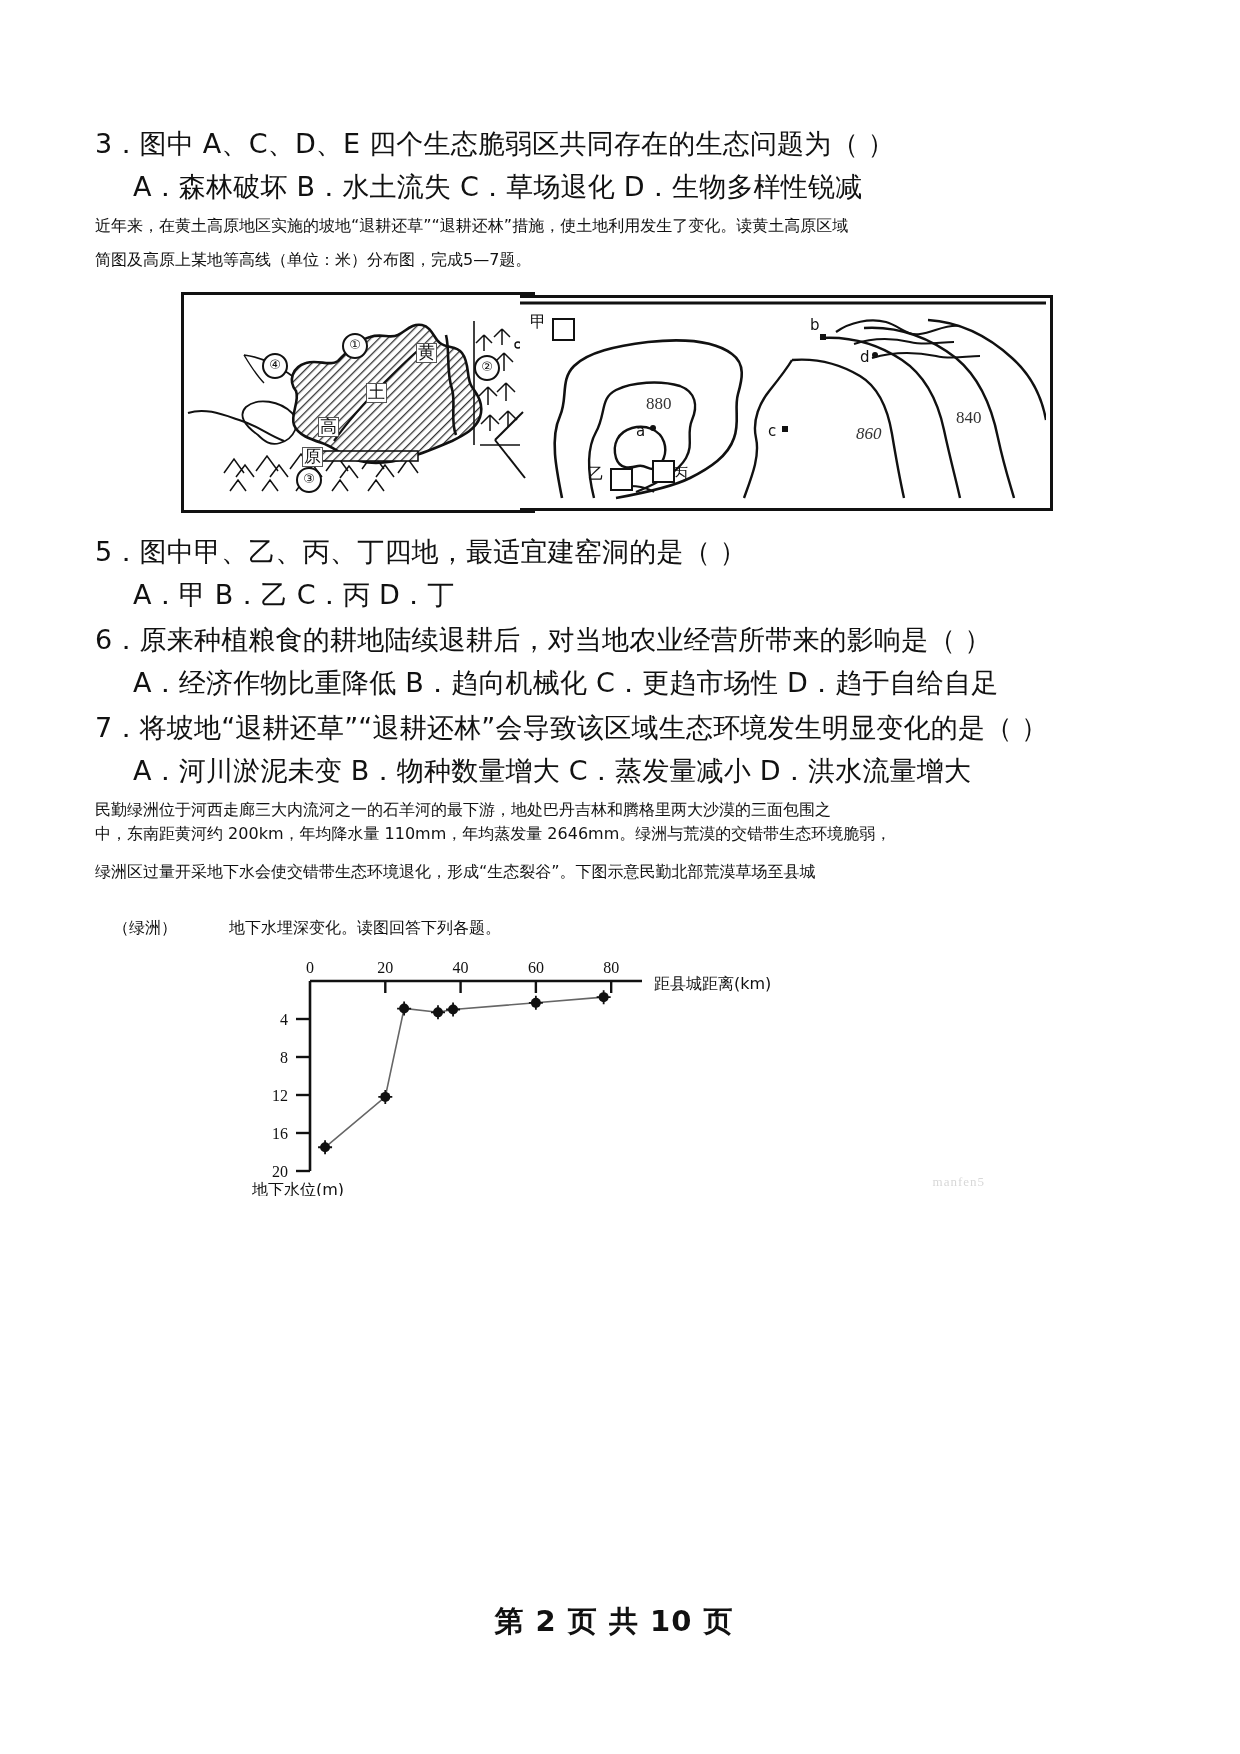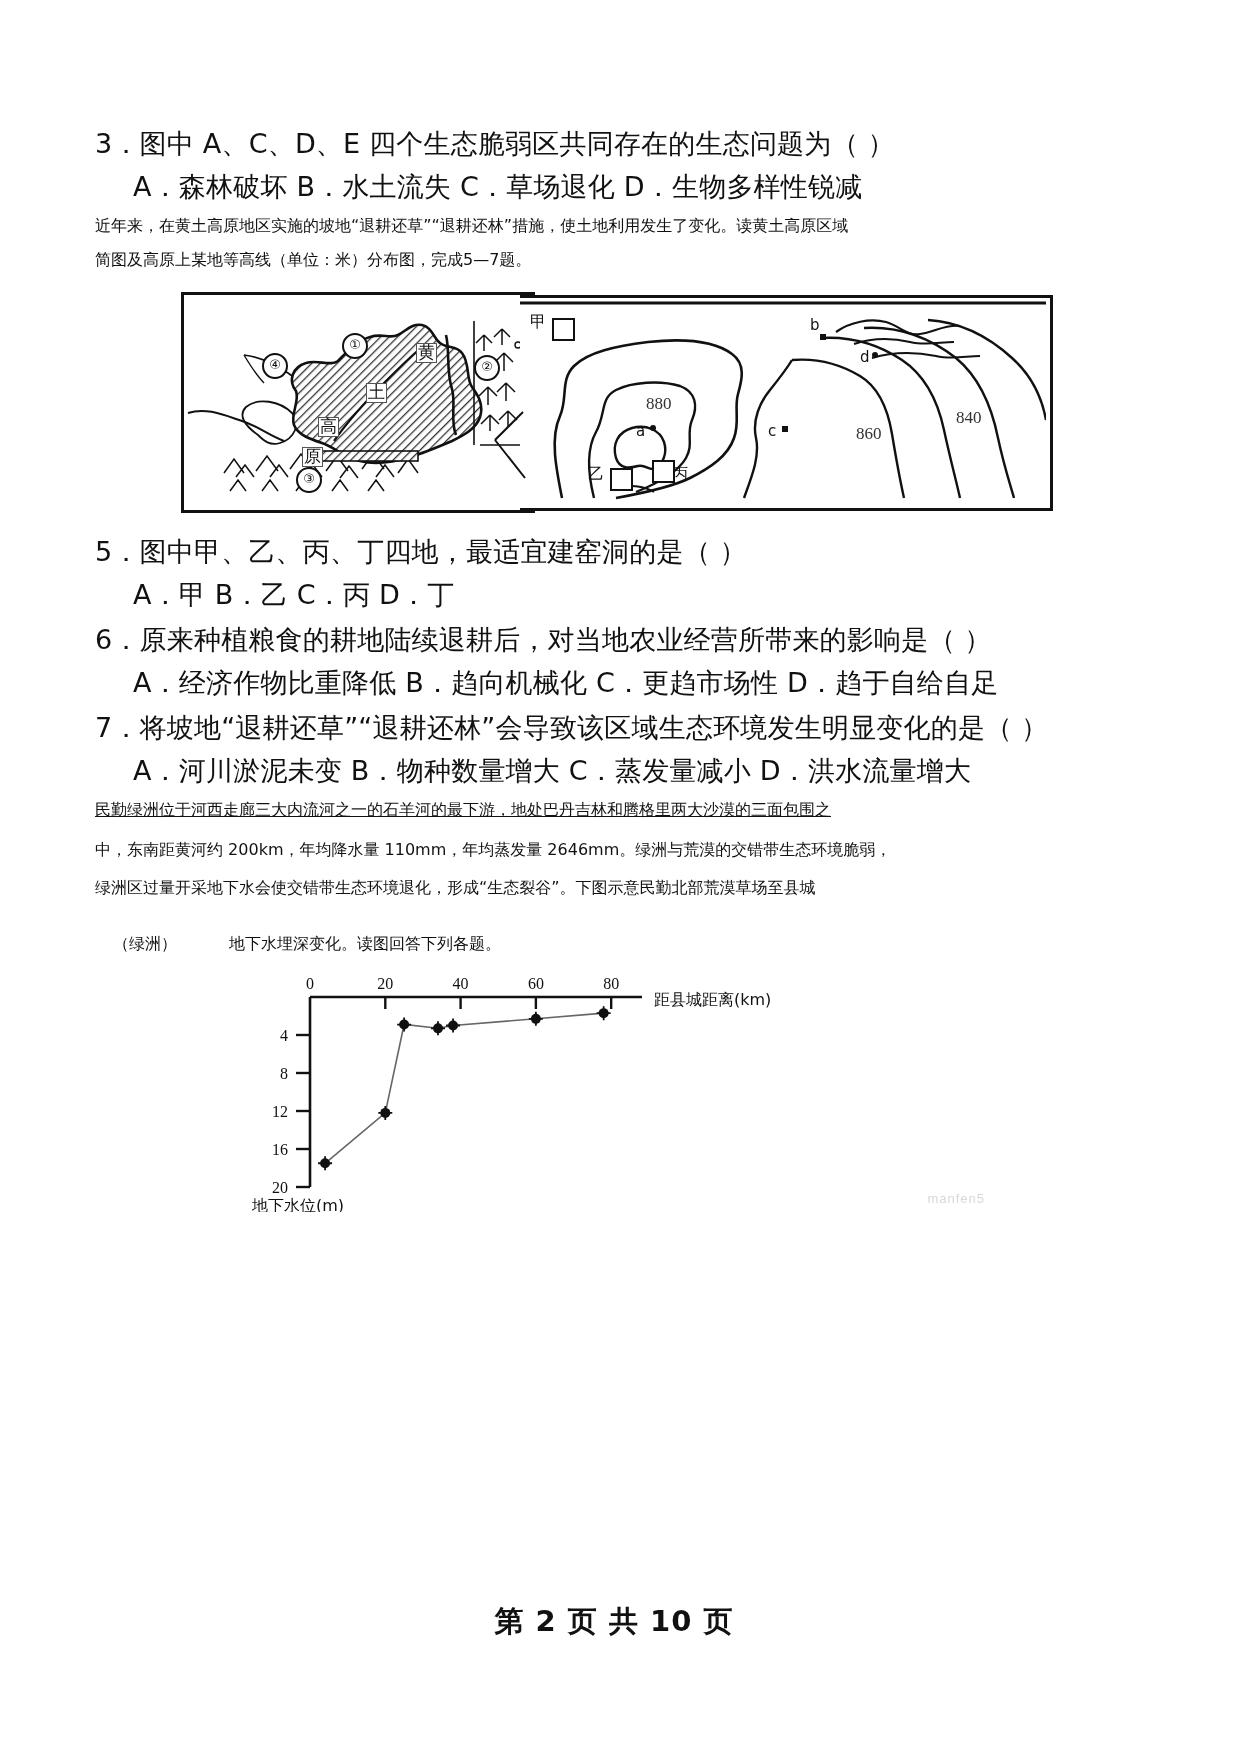--- a/index.html
+++ b/index.html
@@ -111,21 +111,21 @@
   
   .chart-wrap{
     position:relative;
     margin:10px 0 0 0;
     height:260px;
   }
   .watermark{
     position:absolute;
     right:60px;bottom:16px;
     font-size:13px;color:#d8d8d8;
-    font-family:Liberation Sans, sans-serif;
+    font-family:Liberation Serif, serif;
     letter-spacing:1px;
   }
   .footer{
     position:absolute;
     left:0;right:12px;bottom:112px;
     text-align:center;
     font-size:29px;
     font-family:"DejaVu Sans","Liberation Sans",sans-serif;
     font-weight:bold;
     letter-spacing:1px;
@@ -273,21 +273,21 @@
         <div class="tinylbl" style="left:290px;top:18px;font-size:15px;">b</div>
         <div class="ptsq" style="left:300px;top:36px;"></div>
 
         <div class="tinylbl" style="left:248px;top:124px;font-size:15px;">c</div>
         <div class="ptsq" style="left:262px;top:128px;"></div>
 
         <div class="tinylbl" style="left:340px;top:50px;font-size:15px;">d</div>
         <div class="ptdot" style="left:352px;top:54px;"></div>
 
         <div class="contour-num" style="left:126px;top:96px;">880</div>
-        <div class="contour-num" style="left:336px;top:126px;">860</div>
+        <div class="contour-num" style="left:336px;top:126px;font-style:italic;">860</div>
         <div class="contour-num" style="left:436px;top:110px;">840</div>
       </div>
 
       <svg style="position:absolute;left:0;top:0;width:960px;height:230px;pointer-events:none;">
         <path d="M400,148 L428,120" stroke="#111" stroke-width="2" fill="none"></path>
         <path d="M400,148 L430,186" stroke="#111" stroke-width="2" fill="none"></path>
       </svg>
     </div>
 
     <div class="blk" style="margin-top:16px;">
@@ -299,21 +299,21 @@
       <div class="q-line stem cjk">6．原来种植粮食的耕地陆续退耕后，对当地农业经营所带来的影响是（     ）</div>
       <div class="q-line opts cjk">A．经济作物比重降低 B．趋向机械化      C．更趋市场性 D．趋于自给自足</div>
     </div>
 
     <div class="blk">
       <div class="q-line stem cjk">7．将坡地“退耕还草”“退耕还林”会导致该区域生态环境发生明显变化的是（     ）</div>
       <div class="q-line opts cjk">A．河川淤泥未变 B．物种数量增大      C．蒸发量减小 D．洪水流量增大</div>
     </div>
 
     <div>
-      <div class="para-line cjk" style="margin-bottom:24px;text-decoration:underline;">民勤绿洲位于河西走廊三大内流河之一的石羊河的最下游，地处巴丹吉林和腾格里两大沙漠的三面包围之</div>
+      <div class="para-line cjk" style="margin-bottom:8px;">民勤绿洲位于河西走廊三大内流河之一的石羊河的最下游，地处巴丹吉林和腾格里两大沙漠的三面包围之</div>
       <div class="para-line cjk" style="margin-bottom:22px;">中，东南距黄河约 200km，年均降水量 110mm，年均蒸发量 2646mm。绿洲与荒漠的交错带生态环境脆弱，</div>
       <div class="para-line cjk" style="margin-bottom:40px;">绿洲区过量开采地下水会使交错带生态环境退化，形成“生态裂谷”。下图示意民勤北部荒漠草场至县城</div>
       <div class="para-line cjk" style="margin-bottom:10px;padding-left:18px;">
         <span>（绿洲）</span><span class="gap-lg"></span><span>地下水埋深变化。读图回答下列各题。</span>
       </div>
     </div>
 
     <div class="chart-wrap">
       <svg id="chart-svg" width="950" height="250" viewBox="0 0 950 250">
           <line x1="215" y1="35" x2="547" y2="35" stroke="#111" stroke-width="2.6"></line>

